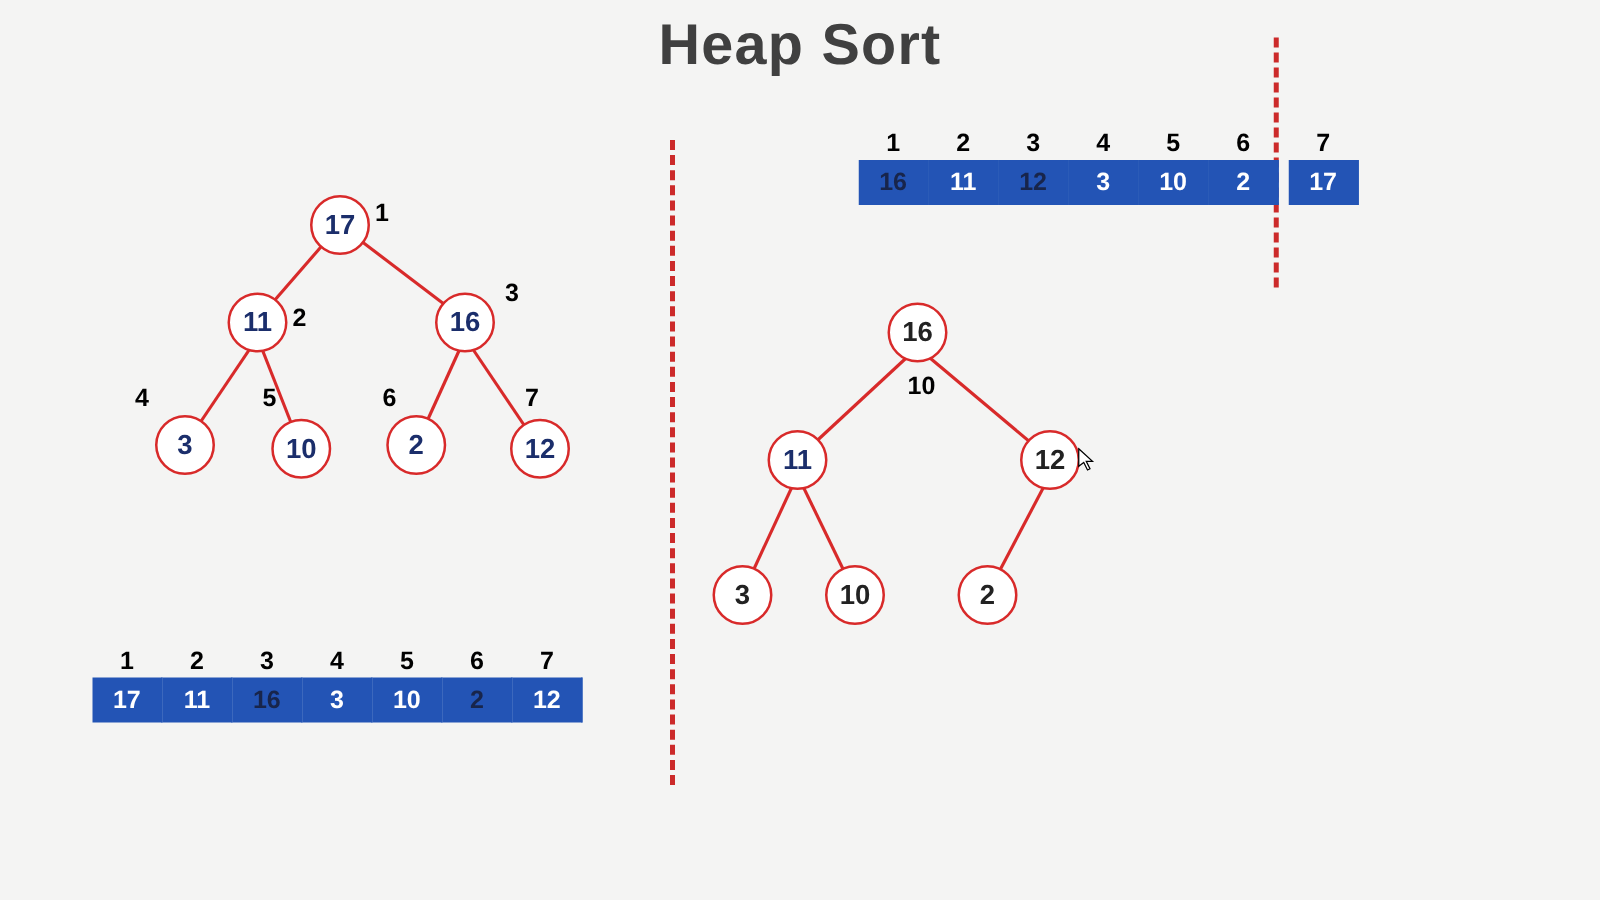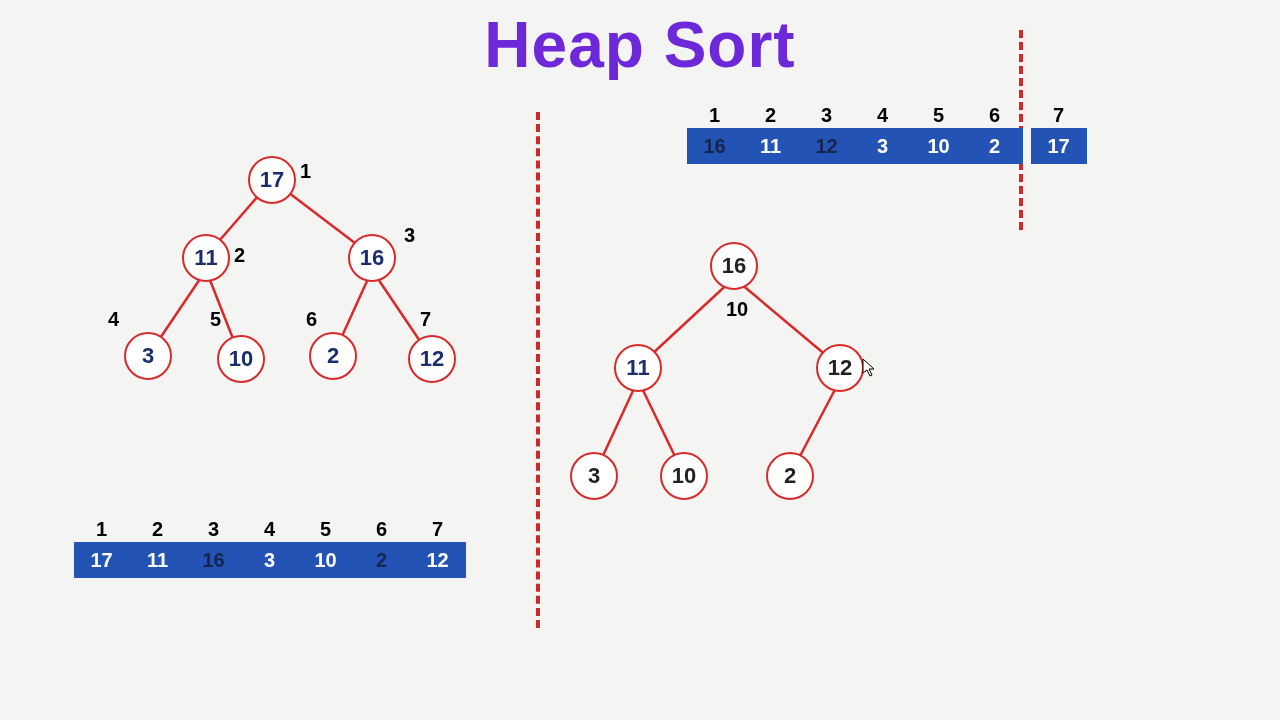--- a/index.html
+++ b/index.html
@@ -11,23 +11,23 @@
     font-family: Arial, Helvetica, sans-serif;
     position: relative;
     overflow: hidden;
   }
   .title {
     position: absolute;
     top: 8px;
     left: 0;
     width: 100%;
     text-align: center;
-    font-size: 64px;
+    font-size: 46px;
     font-weight: 800;
-    color: #6d28d9;
+    color: #404040;
     letter-spacing: 1px;
   }
   
   .vsep {
     position: absolute;
     border-left: 4px dashed #cc2a2a;
     border-right: none;
   }
   
   .array {

